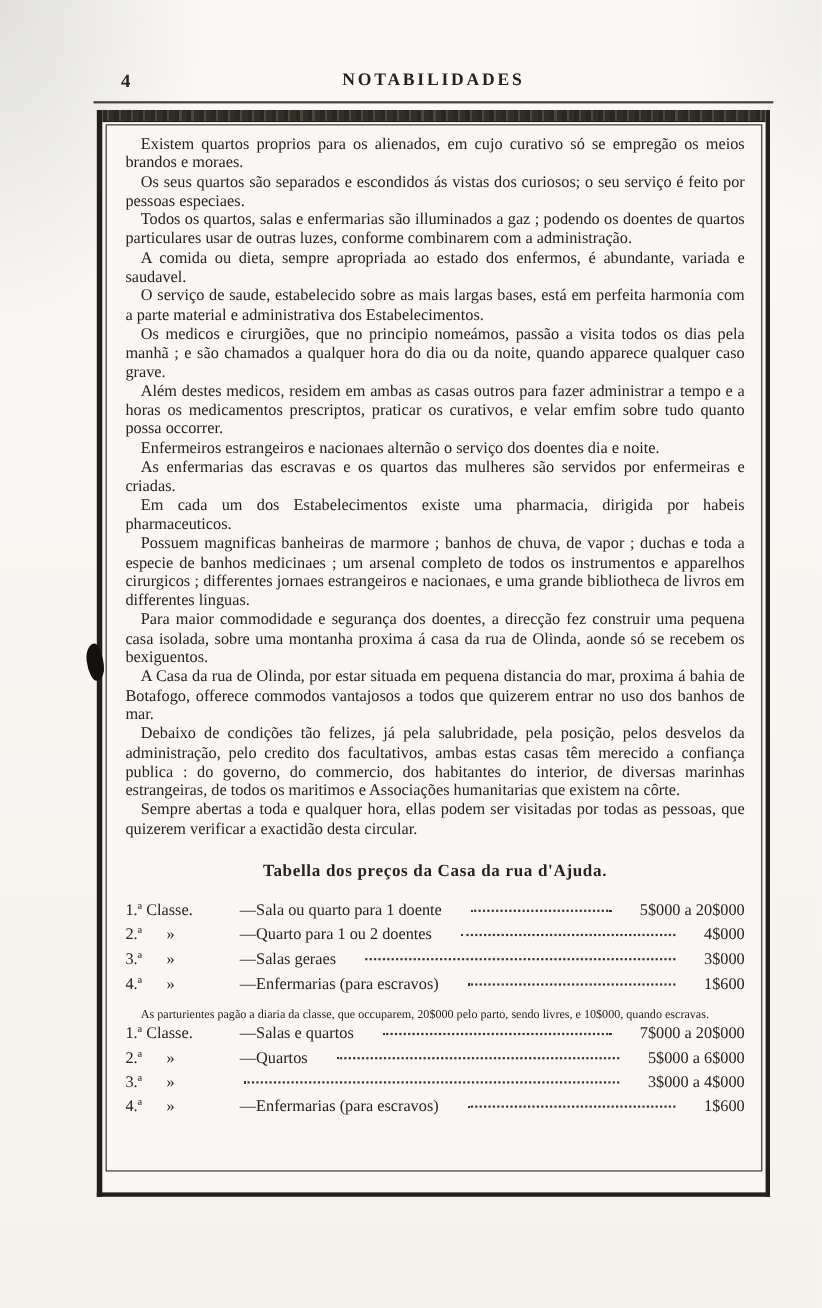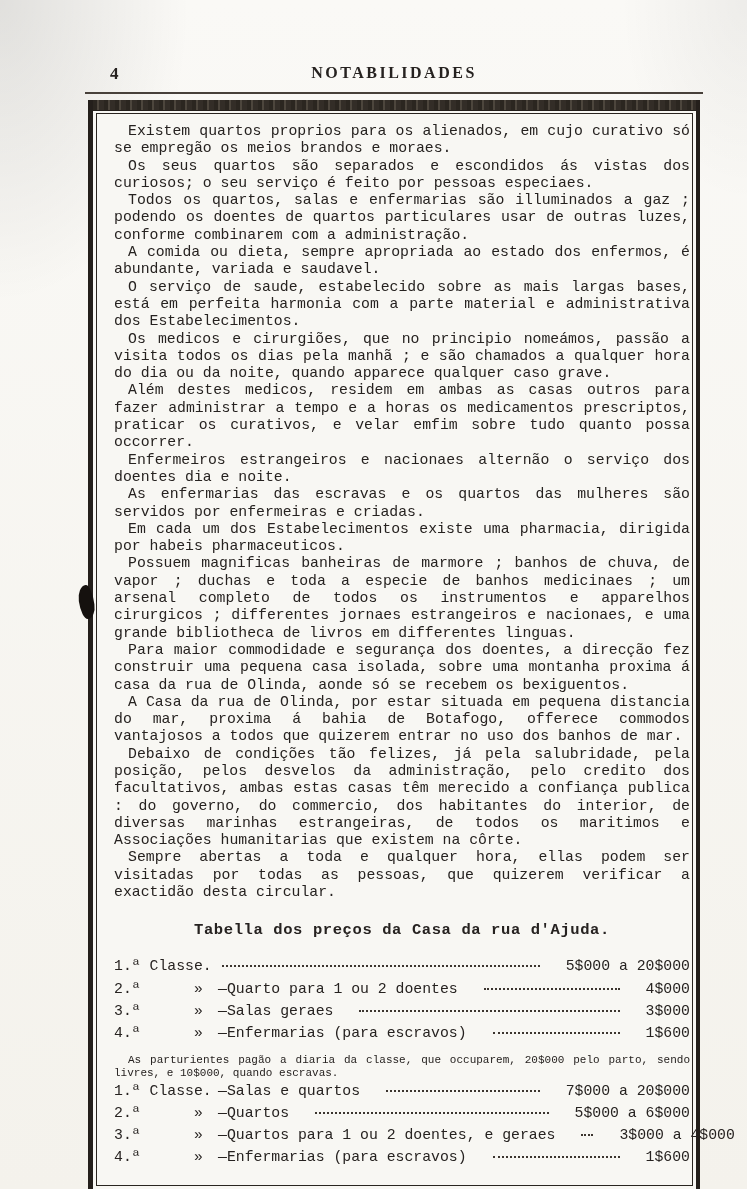--- a/index.html
+++ b/index.html
@@ -43,24 +43,23 @@
     background:#f8f7f3;
   }
   .frame-top-band{
     height:10px;
     background:repeating-linear-gradient(90deg,#2b2620 0 4px,#4d463d 4px 6px,#332d27 6px 11px);
     border-bottom:1px solid #241f1b;
   }
   .frame-inner{
     border:1.5px solid #2a2520;
     margin:2px 3px 3px 3px;
-    padding:9px 2px 10px 17px;
+    padding:9px 15px 10px 17px;
     min-height:952px;
     box-sizing:border-box;
-    font-family:Liberation Mono, monospace;
   }
   .para{
     margin:0;
     font-size:14.8px;
     line-height:1.17;
     text-align:justify;
     text-indent:14px;
   }
   .tbl-title{
     text-align:center;
@@ -139,20 +138,21 @@
       <p class="para">Para maior commodidade e segurança dos doentes, a direcção fez construir uma pequena casa isolada, sobre uma montanha proxima á casa da rua de Olinda, aonde só se recebem os bexiguentos.</p>
       <p class="para">A Casa da rua de Olinda, por estar situada em pequena distancia do mar, proxima á bahia de Botafogo, offerece commodos vantajosos a todos que quizerem entrar no uso dos banhos de mar.</p>
       <p class="para">Debaixo de condições tão felizes, já pela salubridade, pela posição, pelos desvelos da administração, pelo credito dos facultativos, ambas estas casas têm merecido a confiança publica : do governo, do commercio, dos habitantes do interior, de diversas marinhas estrangeiras, de todos os maritimos e Associações humanitarias que existem na côrte.</p>
       <p class="para">Sempre abertas a toda e qualquer hora, ellas podem ser visitadas por todas as pessoas, que quizerem verificar a exactidão desta circular.</p>
 
       <div class="tbl-title">Tabella dos preços da Casa da rua d'Ajuda.</div>
 
       <div class="price-table">
         <div class="trow">
           <span class="classe">1.ª Classe.</span>
+          <span class="item">—Sala ou quarto para 1 doente</span>
           <span class="leader"></span>
           <span class="price">5$000 a 20$000</span>
         </div>
         <div class="trow">
           <span class="classe">2.ª      »</span>
           <span class="item">—Quarto para 1 ou 2 doentes</span>
           <span class="leader"></span>
           <span class="price">4$000</span>
         </div>
         <div class="trow">
@@ -180,21 +180,20 @@
           <span class="price">7$000 a 20$000</span>
         </div>
         <div class="trow">
           <span class="classe">2.ª      »</span>
           <span class="item">—Quartos</span>
           <span class="leader"></span>
           <span class="price">5$000 a 6$000</span>
         </div>
         <div class="trow">
           <span class="classe">3.ª      »</span>
-          <span class="item">—Quartos para 1 ou 2 doentes, e geraes</span>
           <span class="leader"></span>
           <span class="price">3$000 a 4$000</span>
         </div>
         <div class="trow">
           <span class="classe">4.ª      »</span>
           <span class="item">—Enfermarias (para escravos)</span>
           <span class="leader"></span>
           <span class="price">1$600</span>
         </div>
       </div>

